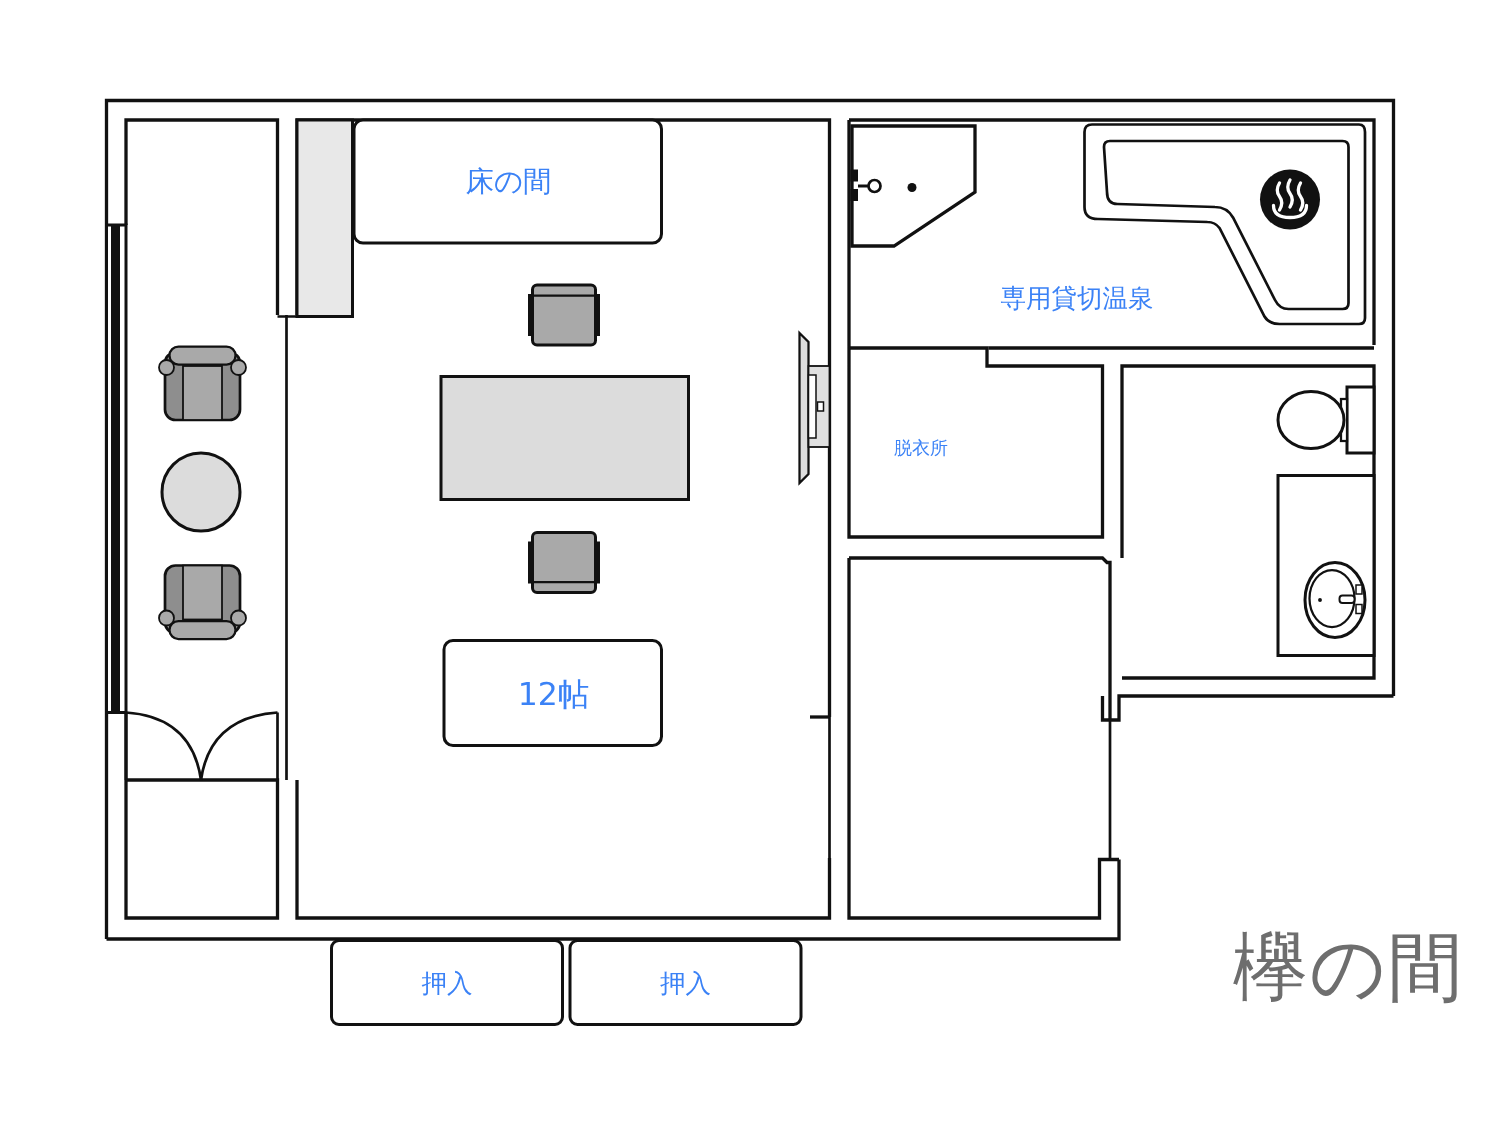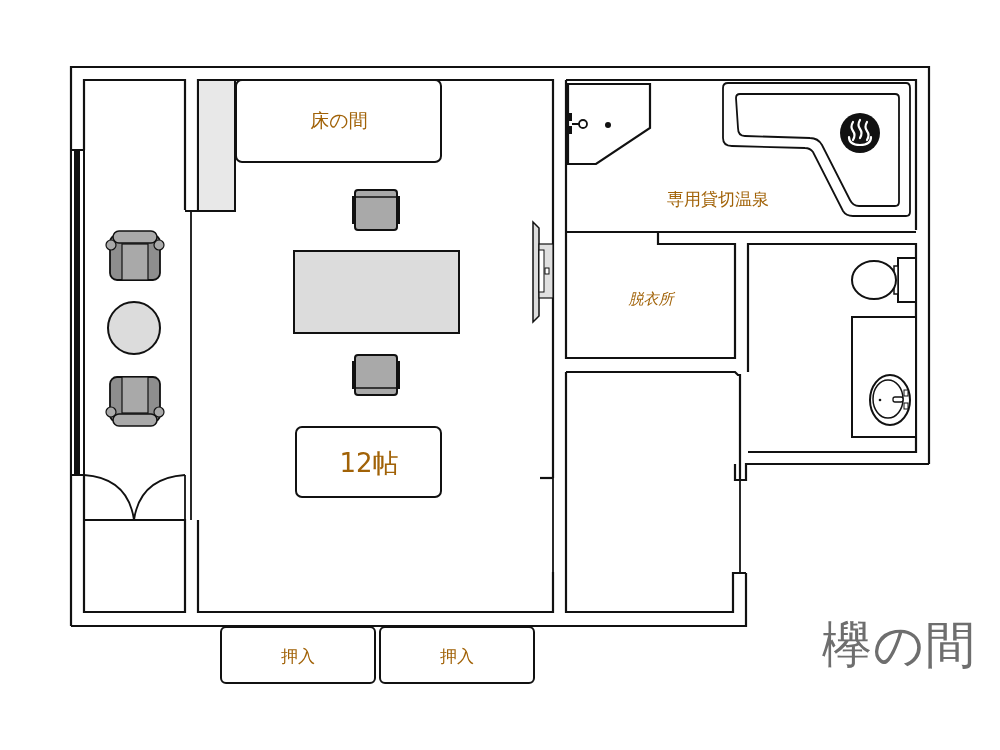--- a/index.html
+++ b/index.html
@@ -1,21 +1,21 @@
 <!DOCTYPE html>
 <html><head>
   <meta charset="utf-8">
   <style>
     html, body { margin: 0; padding: 0; background: #ffffff; }
     body { width: 1000px; height: 750px; position: relative; overflow: hidden; font-family: "DejaVu Sans", sans-serif; }
     svg { position: absolute; left: 0; top: 0; }
     .wall { fill: none; stroke: #111; stroke-width: 2.2; stroke-linejoin: miter; }
     .thin { fill: none; stroke: #111; stroke-width: 1.8; }
     .title { position: absolute; left: 822px; top: 612px; font-family: "DejaVu Serif", serif; font-size: 50px; color: #6e6e6e; letter-spacing: 1px; }
-    .txt { position: absolute; font-family: "DejaVu Sans", sans-serif; color: #a16207; white-space: nowrap; transform: translate(-50%, -50%); }
+    .txt { position: absolute; font-family: "DejaVu Sans", sans-serif; color: #3b82f6; white-space: nowrap; transform: translate(-50%, -50%); }
   </style>
 </head>
 <body>
 
 <svg width="1000" height="750" viewBox="0 0 1000 750">
 
   <g>
     <path class="wall" d="M71,626 L71,67 L929,67 L929,464"></path>
     <path class="wall" d="M71,626 L746,626 L746,573"></path>
 
@@ -134,18 +134,18 @@
     <rect x="122" y="377" width="26" height="36" fill="#a9a9a9" stroke="#111" stroke-width="1.2"></rect>
     <circle cx="111" cy="412" r="5" fill="#a9a9a9" stroke="#111" stroke-width="1.2"></circle>
     <circle cx="159" cy="412" r="5" fill="#a9a9a9" stroke="#111" stroke-width="1.2"></circle>
   </g>
 
   <rect x="221" y="627" width="154" height="56" rx="5" fill="#fff" stroke="#111" stroke-width="2"></rect>
   <rect x="380" y="627" width="154" height="56" rx="5" fill="#fff" stroke="#111" stroke-width="2"></rect>
 </svg>
 
 <div class="txt" style="left:339px; top:121px; font-size:19px;">床の間</div>
-<div class="txt" style="left:369px; top:463px; font-size:26px;text-align:right;">12帖</div>
+<div class="txt" style="left:369px; top:463px; font-size:21px;text-align:right;">12帖</div>
 <div class="txt" style="left:718px; top:183px; font-size:17px;margin-top:16px;">専用貸切温泉</div>
-<div class="txt" style="left:651px; top:299px; font-size:15px;font-style:italic;">脱衣所</div>
+<div class="txt" style="left:614px; top:299px; font-size:12px;">脱衣所</div>
 <div class="txt" style="left:298px; top:656px; font-size:17px;">押入</div>
 <div class="txt" style="left:457px; top:656px; font-size:17px;">押入</div>
 <div class="title">欅の間</div>
 
 </body></html>

